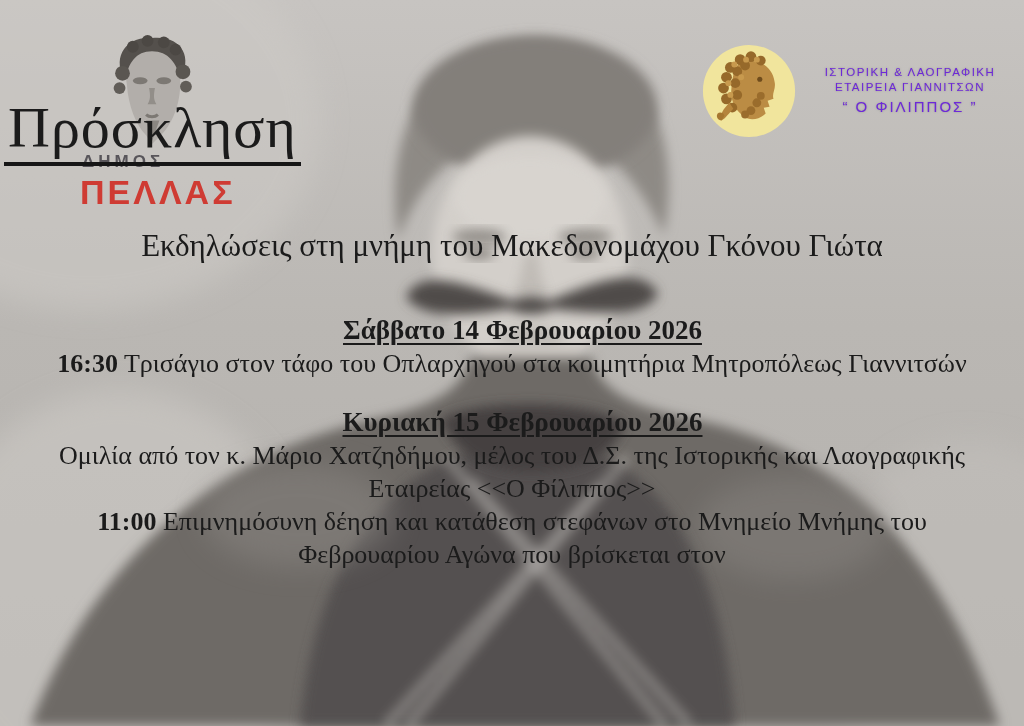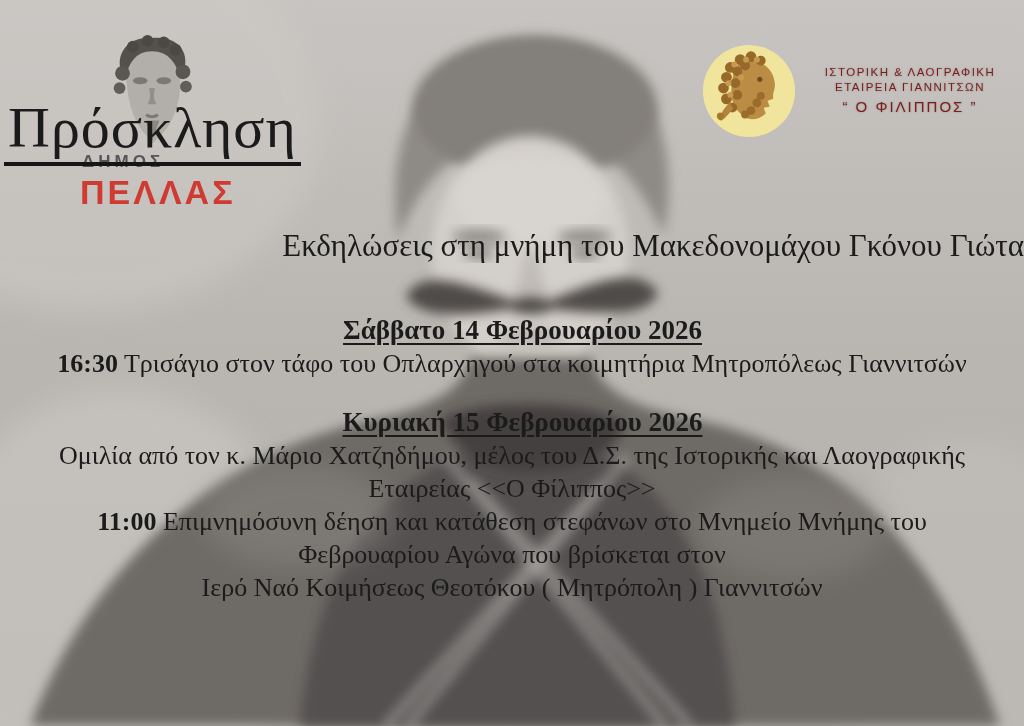--- a/index.html
+++ b/index.html
@@ -34,31 +34,31 @@
   .page-title span {
     border-bottom:4px solid #161616; padding:0 4px 2px 4px;
   }
 
   .philippos-logo {
     position:absolute; right:14px; top:42px;
     display:flex; align-items:center; gap:12px;
   }
   .coin-wrap { width:98px; height:98px; }
   .society-text {
-    text-align:center; color:#7f1d1d;
+    text-align:center; color:#6d28d9;
     font-family:"Liberation Sans","DejaVu Sans",sans-serif;
     width:200px; text-shadow:0 0 2px rgba(120,118,115,.6);
   }
   .society-line1, .society-line2 { font-size:11.5px; letter-spacing:1.5px; line-height:15px; }
   .society-line3 { font-size:15px; letter-spacing:2px; line-height:20px; margin-top:2px; }
 
   
   .subtitle {
     position:absolute; left:0; top:228px; width:100%;
-    text-align:right; font-size:31px;
+    text-align:center; font-size:31px;
   }
 
   .section { position:absolute; left:0; width:100%; text-align:center; }
   .section-sat { top:314px; }
   .section-sun { top:406px; }
 
   .date-heading {
     font-size:27px; font-weight:bold; line-height:33px;
     text-decoration:underline; text-decoration-thickness:2px; text-underline-offset:4px;padding-left:21px;
   }
@@ -210,16 +210,15 @@
 
   <div class="section section-sun">
     <div class="date-heading">Κυριακή 15 Φεβρουαρίου 2026</div>
     <div class="event-line">Ομιλία από τον κ. Μάριο Χατζηδήμου, μέλος του Δ.Σ. της Ιστορικής και Λαογραφικής</div>
     <div class="event-line">Εταιρείας &lt;&lt;Ο Φίλιππος&gt;&gt;</div>
     <div class="event-line">
       <span class="event-time">11:00</span>
       <span>Επιμνημόσυνη δέηση και κατάθεση στεφάνων στο Μνημείο Μνήμης του</span>
     </div>
     <div class="event-line">Φεβρουαρίου Αγώνα που βρίσκεται στον</div>
-    <div class="event-line">Ιερό Ναό Κοιμήσεως Θεοτόκου ( Μητρόπολη ) Γιαννιτσών</div>
   </div>
 
 </div>
 
 </body></html>

